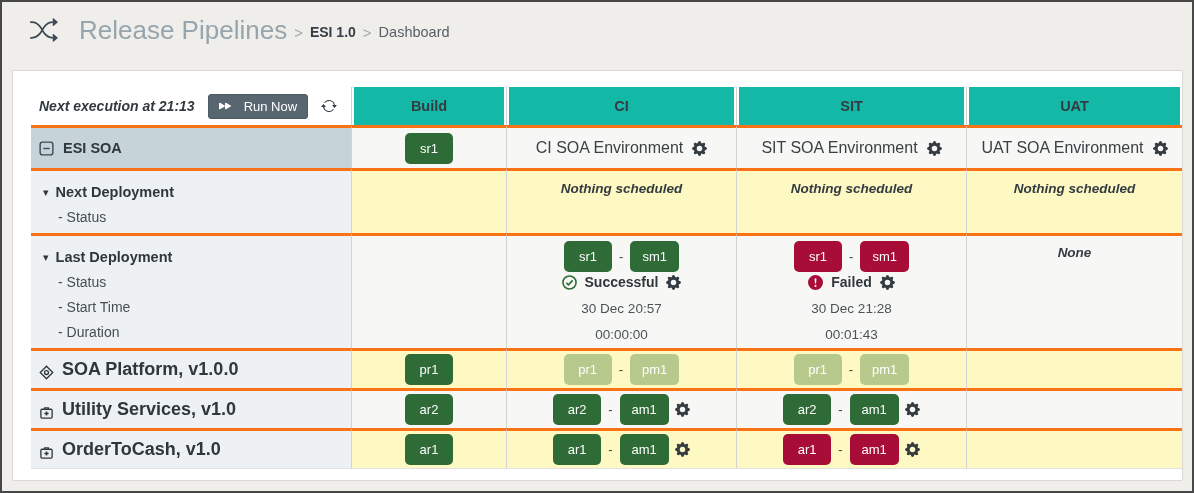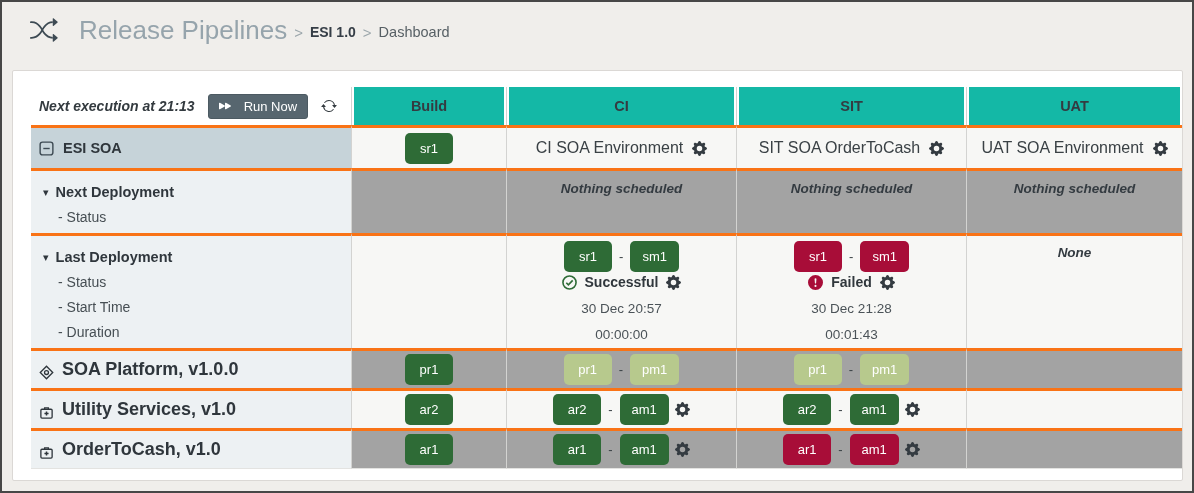--- a/index.html
+++ b/index.html
@@ -45,21 +45,21 @@
   }
   .run-now svg { width:12px; height:12px; fill:#fff; }
   .refresh-btn { background:none; border:none; padding:0; cursor:pointer; line-height:0; }
   .refresh-btn svg { width:16px; height:16px; fill:#333a3f; }
 
   
   tbody td { border-top:3px solid #f97316; vertical-align:middle; }
   tr.last-row td { border-bottom:1px solid #e3e3e1; }
   td.lbl { background:#edf1f3; }
   td.group-lbl { background:#c6d3d9; }
-  td.data { text-align:center; background:#a3a3a3; }
+  td.data { text-align:center; background:#fef9c3; }
   tr.alt td.data { background:#f7f7f5; }
 
   .row-esi td { height:40px; }
   .row-next td { height:62px; vertical-align:top; }
   .row-last td { height:112px; vertical-align:top; }
   .row-app td { height:37px; }
 
   .group-line { display:flex; align-items:center; gap:9px; padding-left:8px; font-size:14.5px; font-weight:700; color:#2f363c; }
   .sq-icon { width:15px; height:15px; flex:none; cursor:pointer; }
   .env-line { display:inline-flex; align-items:center; gap:9px; font-size:16px; color:#3a4145; }
@@ -199,21 +199,21 @@
           <td class="data c-data">
             <span class="env-line">
               <span>CI SOA Environment</span>
               <svg class="gear-icon">
                   <use href="#i-gear"></use>
                 </svg>
             </span>
           </td>
           <td class="data c-data">
             <span class="env-line">
-              <span>SIT SOA OrderToCash</span>
+              <span>SIT SOA Environment</span>
               <svg class="gear-icon">
                   <use href="#i-gear"></use>
                 </svg>
             </span>
           </td>
           <td class="data c-data">
             <span class="env-line">
               <span>UAT SOA Environment</span>
               <svg class="gear-icon">
                   <use href="#i-gear"></use>

